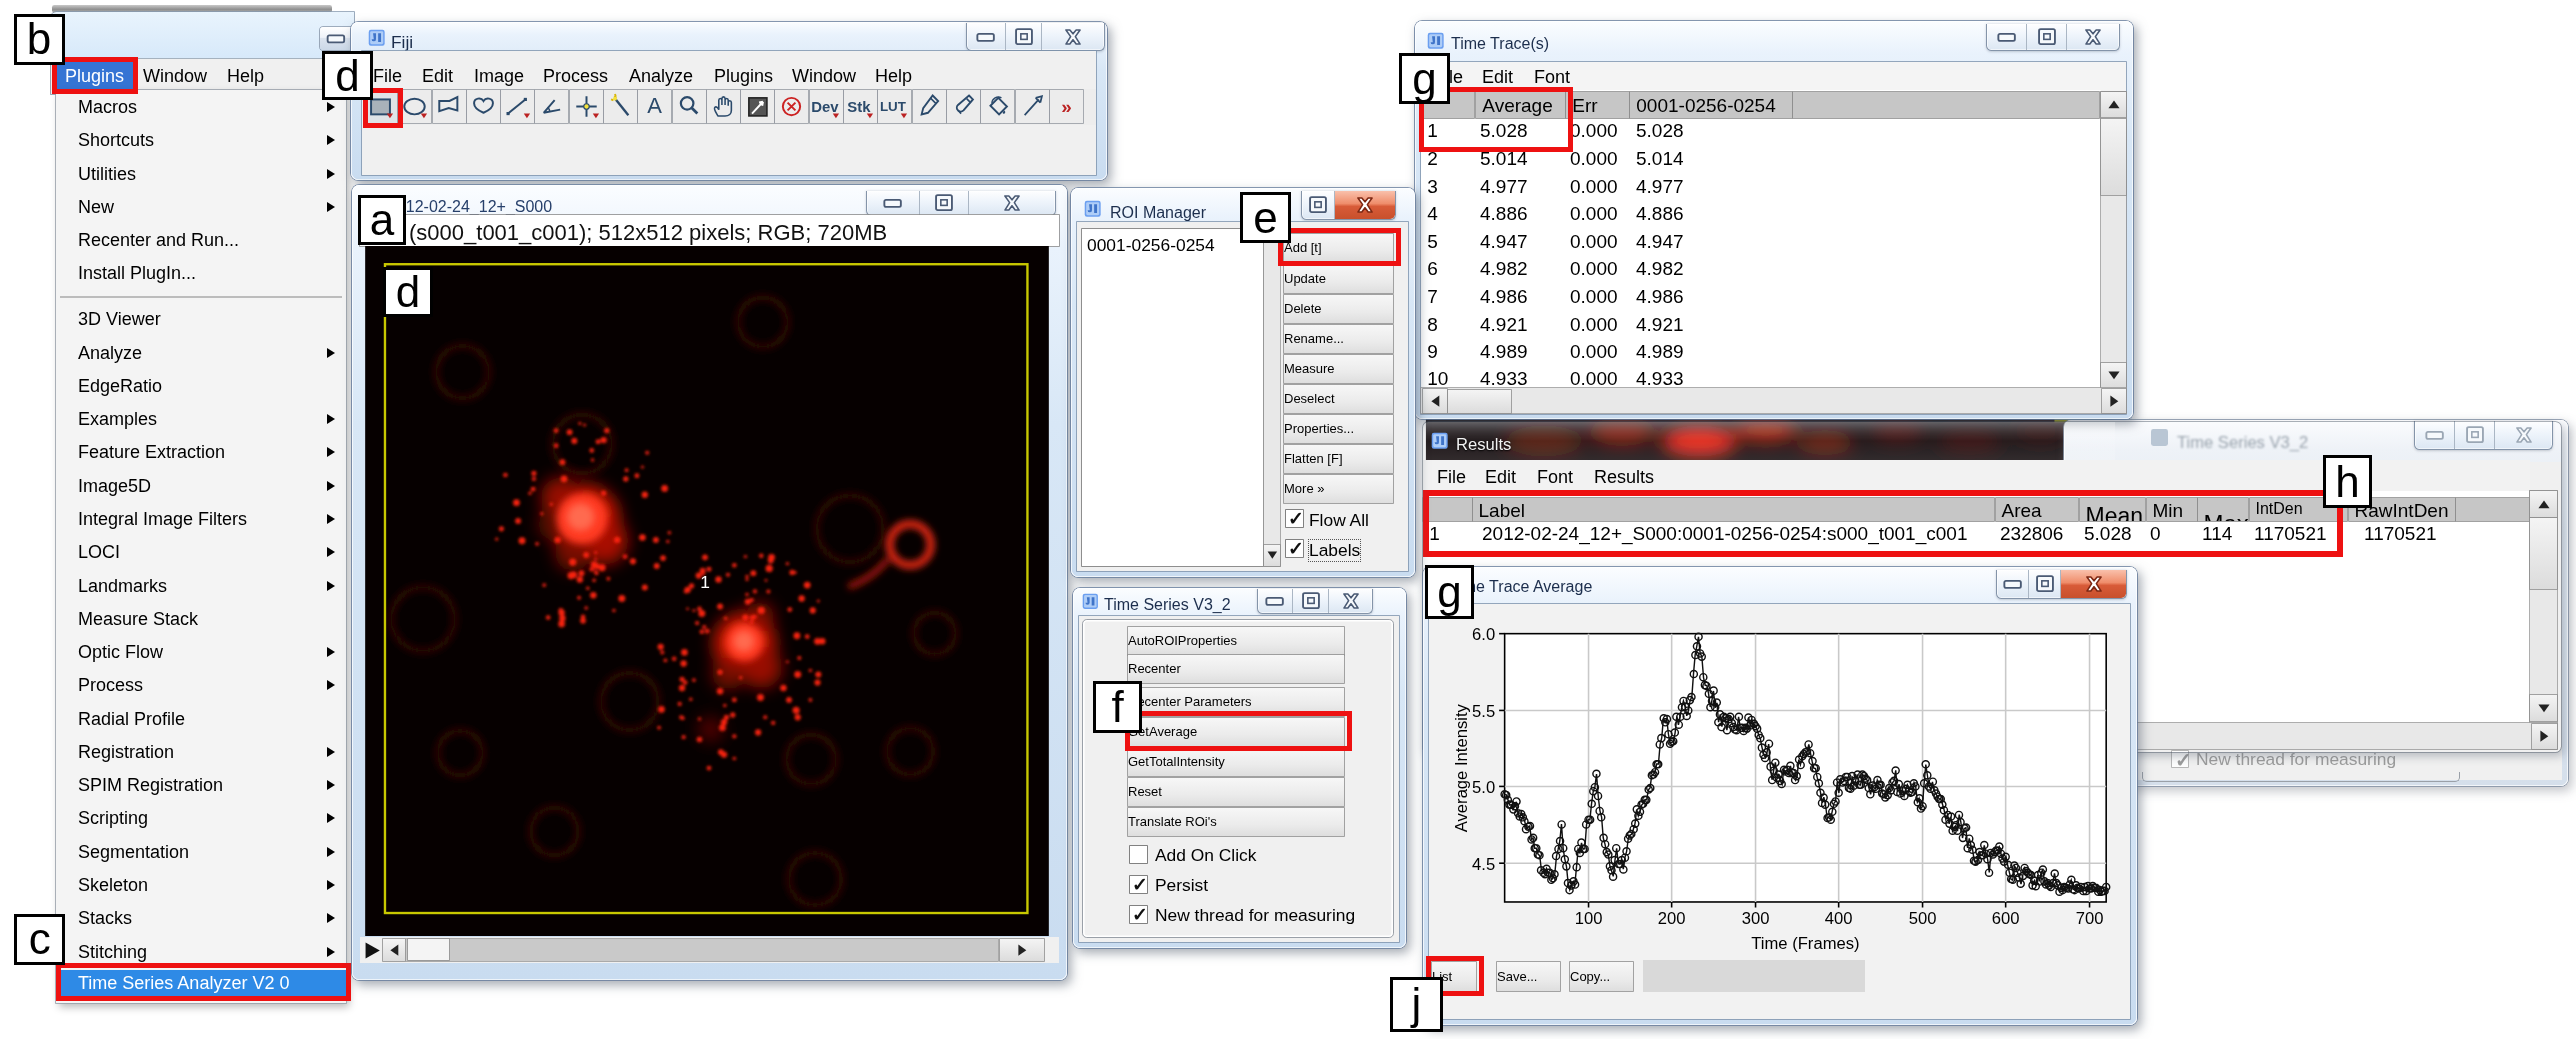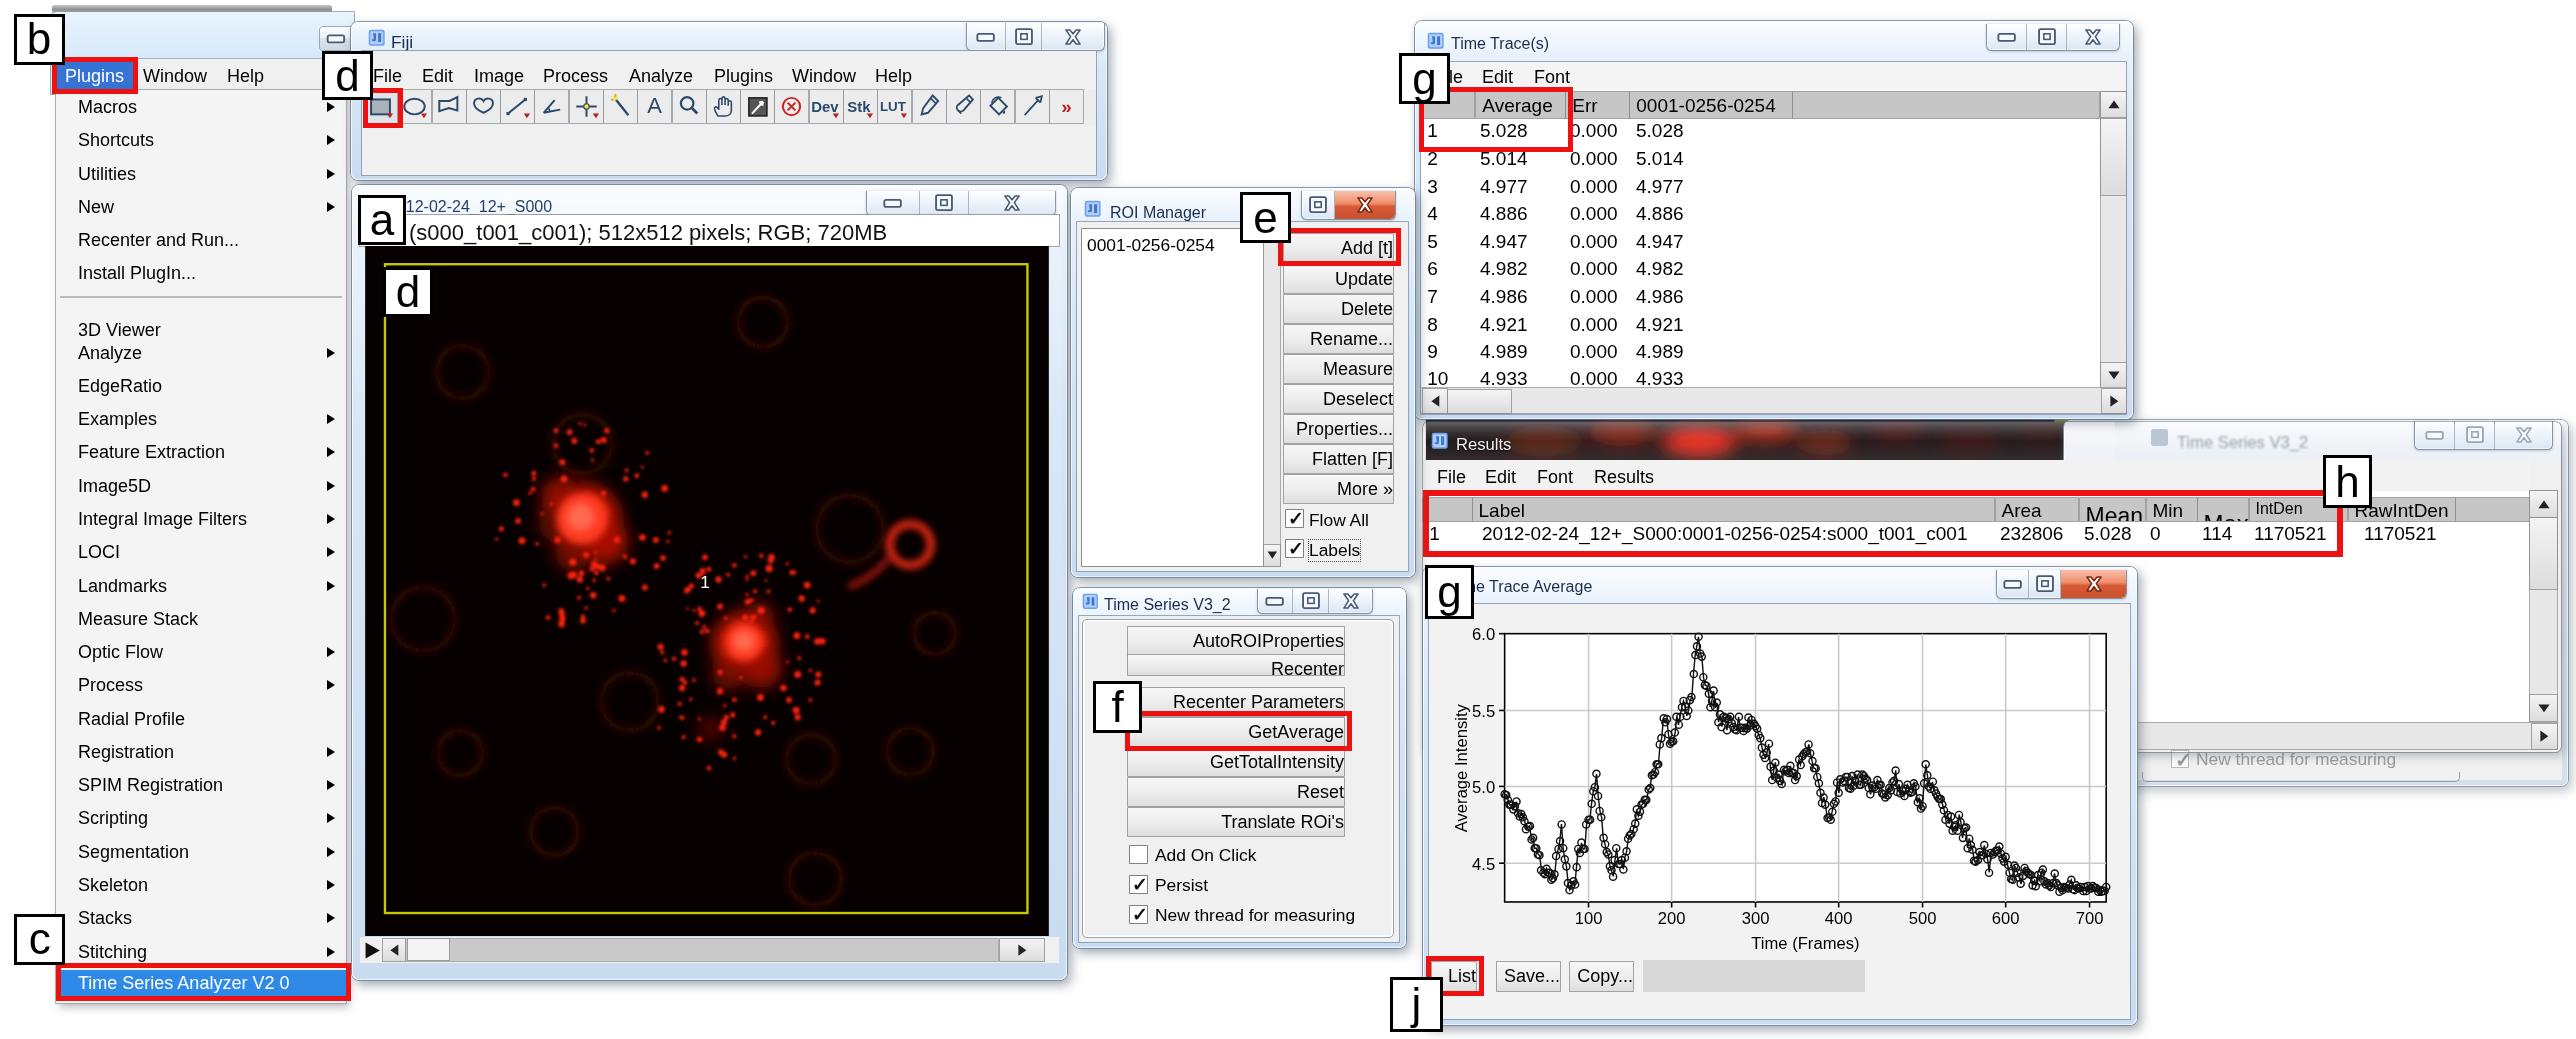--- a/index.html
+++ b/index.html
@@ -9,21 +9,21 @@
 .tt{position:absolute;font-size:16px;color:#1c2e4d;white-space:nowrap}
 .cap{position:absolute;display:flex;border:0.8px solid #8494a9;border-top:none;border-radius:0 0 5.5px 5.5px;background:linear-gradient(180deg,#fefeff,#eef4fb 45%,#dce7f3);box-shadow:inset 0 0 0 0.8px rgba(255,255,255,.75),0 0.8px 2.4px rgba(60,70,90,.25)}
 .cap b{position:relative;display:block;height:100%;border-right:0.8px solid #aab6c4}
 .cap b:last-child{border-right:none;border-radius:0 0 4.8px 0}
 .cap b:first-child{border-radius:0 0 0 4.8px}
 .cap b.r{background:linear-gradient(180deg,#f9c0ab,#ef8d6b 45%,#d85b38 55%,#c8502c)}
 .glyph{position:absolute;left:50%;top:50%;transform:translate(-50%,-50%);line-height:0}
 .mb{font-size:18px;color:#000;position:absolute;white-space:nowrap}
 .redbox{position:absolute;border:5.5px solid #ee1111}
 .tag{position:absolute;background:#fff;border:3.2px solid #000;color:#000;text-align:center;font-size:41px}
-.btn{position:absolute;background:linear-gradient(180deg,#f7f7f7,#ebebeb 60%,#dedede);box-shadow:0 0 0 0.8px #8e8e8e;font-size:18px;color:#000;text-align:right}
+.btn{position:absolute;background:linear-gradient(180deg,#f7f7f7,#ebebeb 60%,#dedede);box-shadow:0 0 0 0.8px #8e8e8e;font-size:13px;color:#000;text-align:left}
 .cbx{position:absolute;width:16.6px;height:16.6px;background:#fff;box-shadow:0 0 0 0.8px #666}
 .ck{position:absolute;font-size:19px;color:#111;font-weight:bold;left:0.8px;top:-3.2px}
 .th{position:absolute;background:#c6c6c6;overflow:hidden}
 .tcell{position:absolute;font-size:19px;color:#000;white-space:nowrap}
 .sb{position:absolute;background:#e8e8e8;box-shadow:0 0 0 0.8px #9a9a9a}
 .sbb{position:absolute;background:linear-gradient(180deg,#f4f4f4,#dcdcdc);box-shadow:0 0 0 0.8px #8e8e8e;text-align:center;color:#222}
 .mi{position:absolute;left:0;width:100%;height:33px;font-size:18px;color:#000;line-height:33px}
 .mi span{position:absolute;left:22px;white-space:nowrap}
 .arr{position:absolute;right:11px;top:11px;width:0;height:0;border-left:8px solid #000;border-top:5.5px solid transparent;border-bottom:5.5px solid transparent}
 </style></head>
@@ -55,21 +55,21 @@
 <div class="mi" style="top:191px;left:56px;width:290px">
     <span>New</span>
     <span class="arr" style="left:auto"></span>
   </div>
 <div class="mi" style="top:224px;left:56px;width:290px">
     <span>Recenter and Run...</span>
   </div>
 <div class="mi" style="top:257px;left:56px;width:290px">
     <span>Install PlugIn...</span>
   </div>
-<div class="mi" style="top:314px;left:56px;width:290px">
+<div class="mi" style="top:303px;left:56px;width:290px">
     <span>3D Viewer</span>
   </div>
 <div class="mi" style="top:337px;left:56px;width:290px">
     <span>Analyze</span>
     <span class="arr" style="left:auto"></span>
   </div>
 <div class="mi" style="top:370px;left:56px;width:290px">
     <span>EdgeRatio</span>
   </div>
 <div class="mi" style="top:403px;left:56px;width:290px">
@@ -909,21 +909,21 @@
     </b>
     <b style="width:43px">
       <span class="glyph"><svg width="22" height="19" viewBox="0 0 28 24">
           <path d="M5 3 L10 3 L14 8 L18 3 L23 3 L17 11.5 L23 21 L18 21 L14 15.5 L10 21 L5 21 L11 11.5 Z" fill="#f6f9fc" stroke="#4a5a74" stroke-width="2" stroke-linejoin="round"></path>
         </svg></span>
     </b>
   </div>
 <div class="client" style="left:1079px;top:616px;width:320px;height:326px"></div>
 <div class="abs" style="left:1082px;top:619px;width:312px;height:319px;background:#f0f0f0;border:1.6px solid #9aa0a8;border-radius:4.8px;box-shadow:inset 0 0 0 1.6px #fff"></div>
 <div class="btn" style="left:1128px;top:627px;width:216px;height:28px;line-height:28px">AutoROIProperties</div>
-<div class="btn" style="left:1128px;top:655px;width:216px;height:20px;line-height:28px">Recenter</div>
+<div class="btn" style="left:1128px;top:655px;width:216px;height:28px;line-height:28px">Recenter</div>
 <div class="btn" style="left:1128px;top:688px;width:216px;height:28px;line-height:28px">Recenter Parameters</div>
 <div class="btn" style="left:1128px;top:718px;width:216px;height:28px;line-height:28px">GetAverage</div>
 <div class="btn" style="left:1128px;top:748px;width:216px;height:28px;line-height:28px">GetTotalIntensity</div>
 <div class="btn" style="left:1128px;top:778px;width:216px;height:28px;line-height:28px">Reset</div>
 <div class="btn" style="left:1128px;top:808px;width:216px;height:28px;line-height:28px">Translate ROi's</div>
 <div class="cbx" style="left:1130px;top:846px"></div>
 <div class="abs" style="left:1155px;top:845px;font-size:17.4px">Add On Click</div>
 <div class="cbx" style="left:1130px;top:876px"></div>
 <div class="abs ck" style="left:1132px;top:873px">✓</div>
 <div class="abs" style="left:1155px;top:875px;font-size:17.4px">Persist</div>

